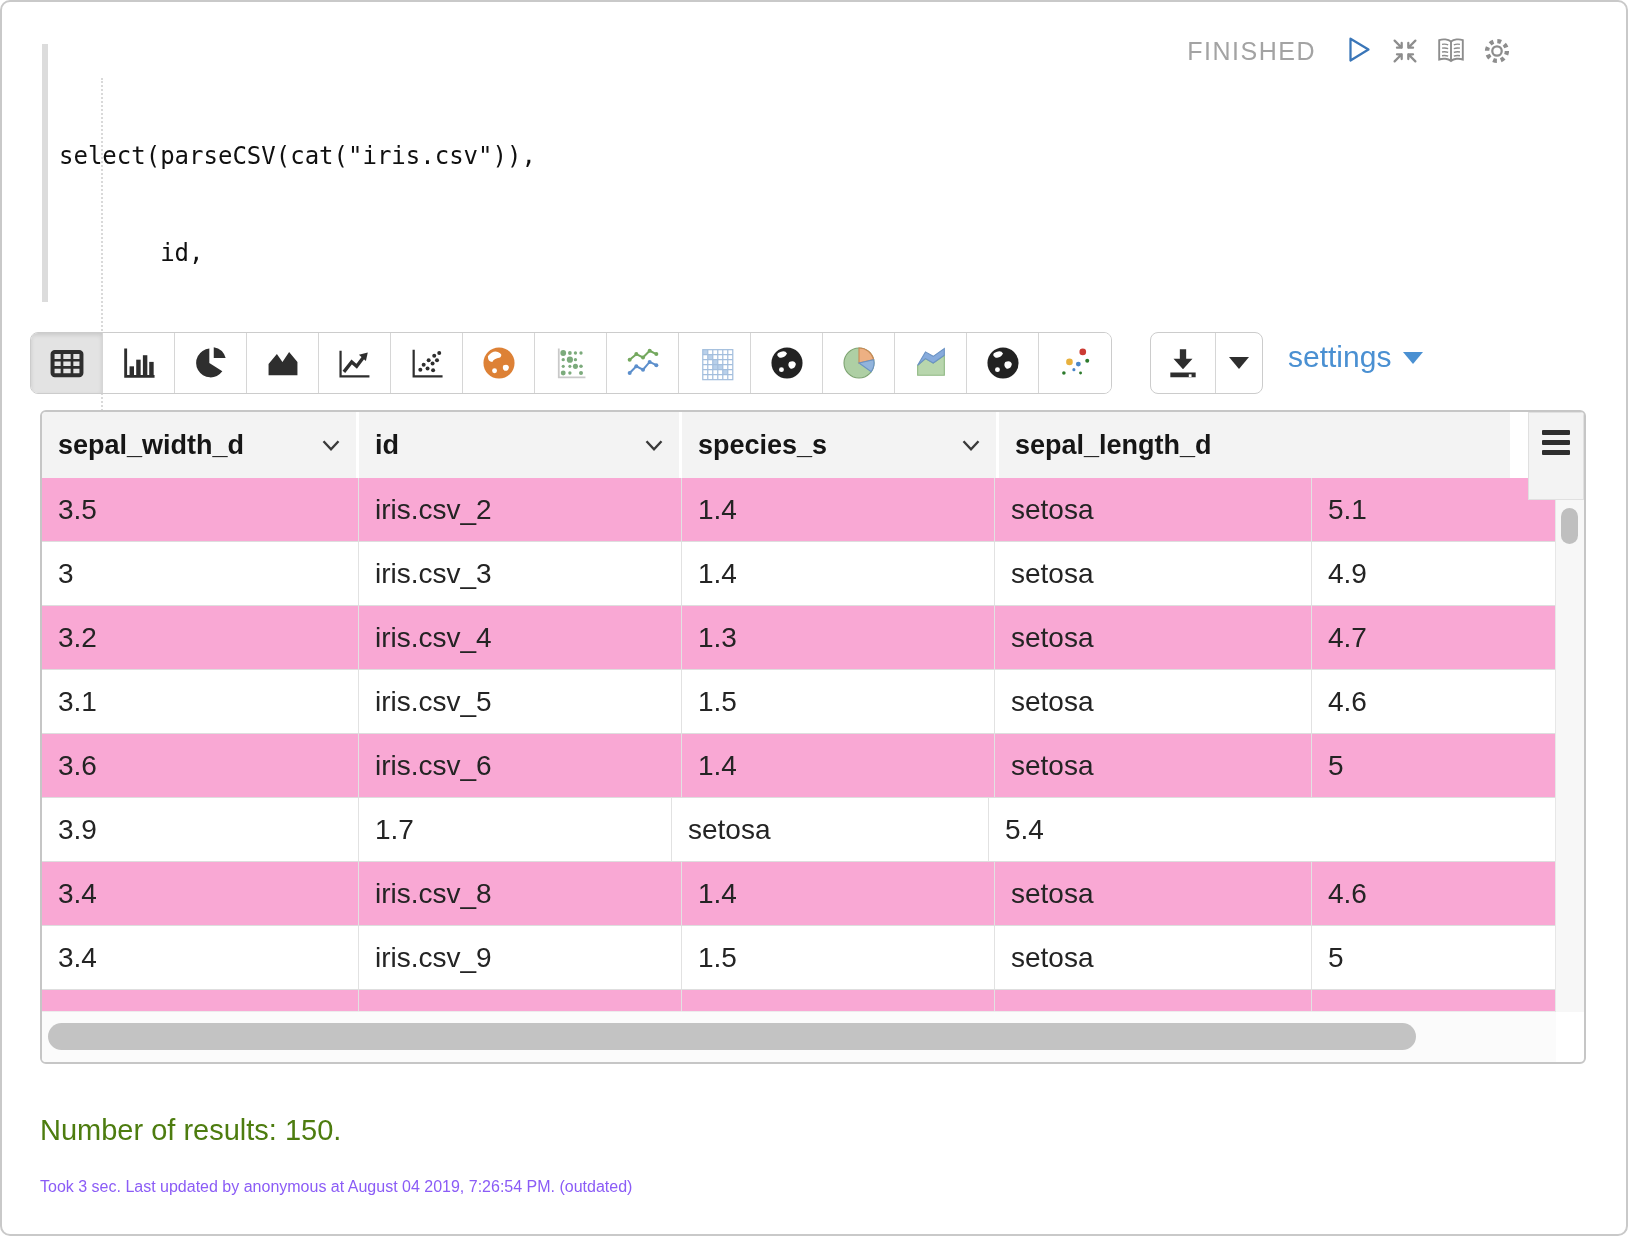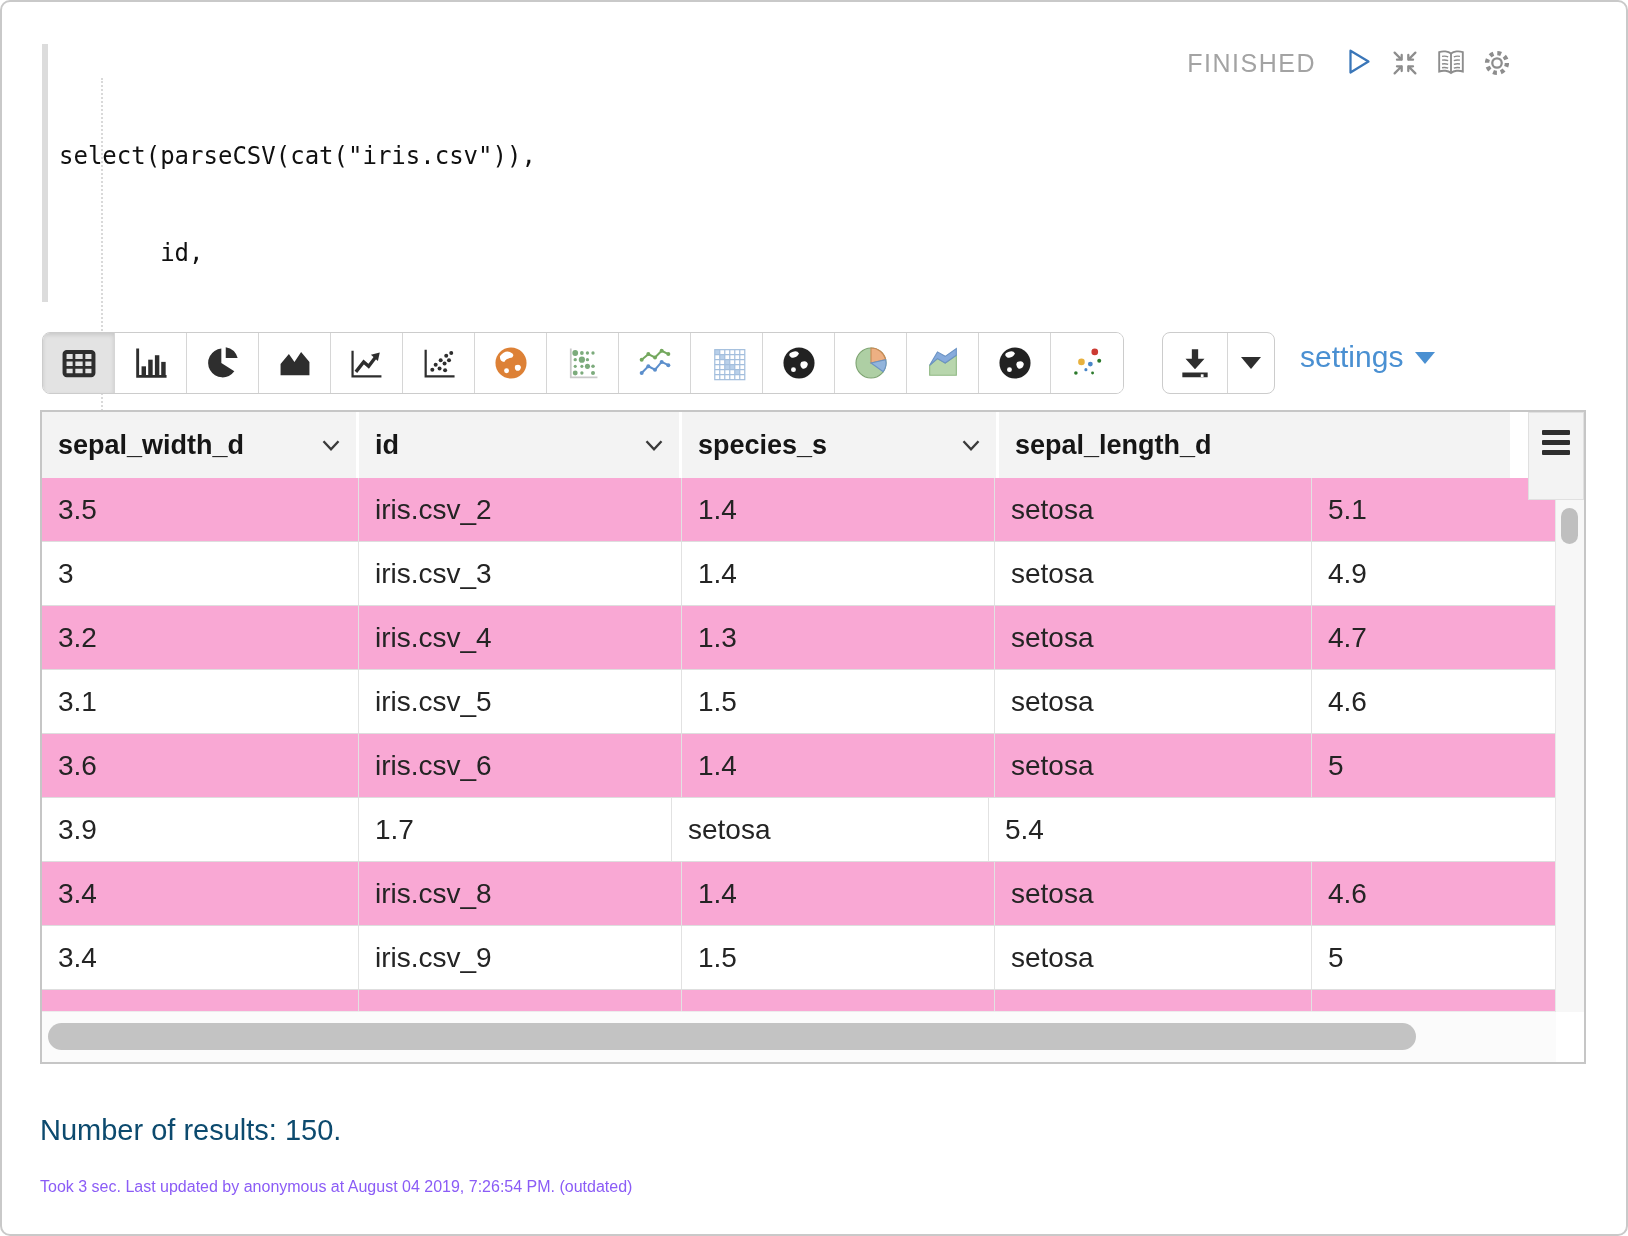--- a/index.html
+++ b/index.html
@@ -10,45 +10,45 @@
   }
 
   
   .code-block { position:absolute; left:40px; top:40px; width:1140px; }
   .code-bar { position:absolute; left:0; top:2px; width:6px; height:258px; background:#dcdcdc; }
   .code-lines { position:relative; margin-left:17px; font-family:"DejaVu Sans Mono", monospace;
     font-size:24px; line-height:32.5px; color:#101010; white-space:pre; }
   .indent-guide { position:absolute; left:42px; top:36px; bottom:4px; width:0; border-left:2px dotted #d9d9d9; }
 
   
-  .controls { position:absolute; top:44px; right:112px; display:flex; align-items:center; gap:12px;text-align:right; }
+  .controls { position:absolute; top:32px; right:112px; display:flex; align-items:center; gap:12px;text-align:right; }
   .status { color:#a3a3a3; font-size:25px; letter-spacing:1.5px; margin-right:14px; }
   .ctl-icon { width:34px; height:34px; display:block; cursor:pointer; }
 
   
-  .toolbar { position:absolute; left:40px; top:330px; right:40px; height:76px; }
+  .toolbar { position:absolute; left:28px; top:330px; right:40px; height:76px; }
   .viz-group { position:absolute; left:0; top:0; height:62px; display:flex; background:#fff;
     border:1px solid #cccccc; border-radius:8px; overflow:hidden; box-sizing:border-box; }
   .viz-btn { width:72px; height:60px; display:flex; align-items:center; justify-content:center;
     border-right:1px solid #d6d6d6; background:#fff; cursor:pointer; box-sizing:border-box; }
   .viz-btn:last-child { border-right:none; }
   .viz-btn.selected { background:#e3e3e3; box-shadow:inset 0 2px 4px rgba(0,0,0,.12); }
   .dl-group { position:absolute; left:1120px; top:0; height:62px; display:flex; background:#fff;
     border:1px solid #cccccc; border-radius:8px; overflow:hidden; box-sizing:border-box; }
   .dl-btn { width:64px; height:60px; display:flex; align-items:center; justify-content:center;
     border-right:1px solid #d6d6d6; cursor:pointer; }
   .caret-btn { width:46px; height:60px; display:flex; align-items:center; justify-content:center; cursor:pointer; }
   .caret-dark { width:0; height:0; border:10px solid transparent; border-top:12px solid #2e2e2e; margin-top:10px; }
   .settings-link { position:absolute; left:1258px; top:8px; display:flex; align-items:center; gap:12px;
     color:#4a90d2; font-size:30px; cursor:pointer; }
   .caret-blue { width:0; height:0; border:10px solid transparent; border-top:12px solid #4a90d2; margin-top:11px; }
 
   
   .table-box { position:absolute; left:38px; top:408px; width:1546px; height:654px; box-sizing:border-box;
-    background:#fff; border:2px solid #c6c6c6; border-radius:0; overflow:hidden; }
+    background:#fff; border:2px solid #c6c6c6; border-radius:6px; overflow:hidden; }
   .t-header { display:flex; height:66px; padding-right:58px; box-sizing:border-box; position:relative; }
   .th { background:#f3f3f3; display:flex; align-items:center; justify-content:space-between;
     padding:0 14px 0 16px; font-size:27px; font-weight:bold; color:#161616;
     margin-right:3px; overflow:hidden; white-space:nowrap; box-sizing:border-box; }
   .th .chev { flex:0 0 auto; margin-left:8px; }
   .hw0{width:314px;} .hw1{width:320px;} .hw2{width:310px;} .hw3{width:314px;}
   .th.last{ flex:1; margin-right:16px; }
   .grid-menu { position:absolute; right:0; top:0; width:56px; height:88px; background:#f3f3f3;
     border:1px solid #e0e0e0; box-sizing:border-box; z-index:2; cursor:pointer;
     display:flex; flex-direction:column; align-items:center; padding-top:17px; gap:5px; }
@@ -63,21 +63,21 @@
   .trow.partial { height:22px; border-bottom:none; }
 
   .v-scroll { position:absolute; right:0; top:88px; bottom:50px; width:28px; background:#f7f7f7;
     border-left:1px solid #e7e7e7; z-index:1; }
   .v-thumb { position:absolute; left:5px; top:8px; width:17px; height:36px; background:#bfbfbf; border-radius:9px; }
   .h-scroll { position:absolute; left:0; right:28px; bottom:0; height:50px; background:#fbfbfb;
     border-top:1px solid #ececec; }
   .h-thumb { position:absolute; left:6px; top:11px; width:1368px; height:27px; background:#c3c3c3; border-radius:14px; }
 
   
-  .results { position:absolute; left:38px; top:1112px; font-size:29px; color:#0c4a6e; }
+  .results { position:absolute; left:38px; top:1112px; font-size:29px; color:#4d7c0f; }
   .exec-note { position:absolute; left:38px; top:1176px; font-size:16px; color:#8b5cf6; }
 </style>
 </head>
 <body>
 
 <div class="page">
 
   <div class="code-block">
     <div class="code-bar"></div>
     <div class="code-lines">

